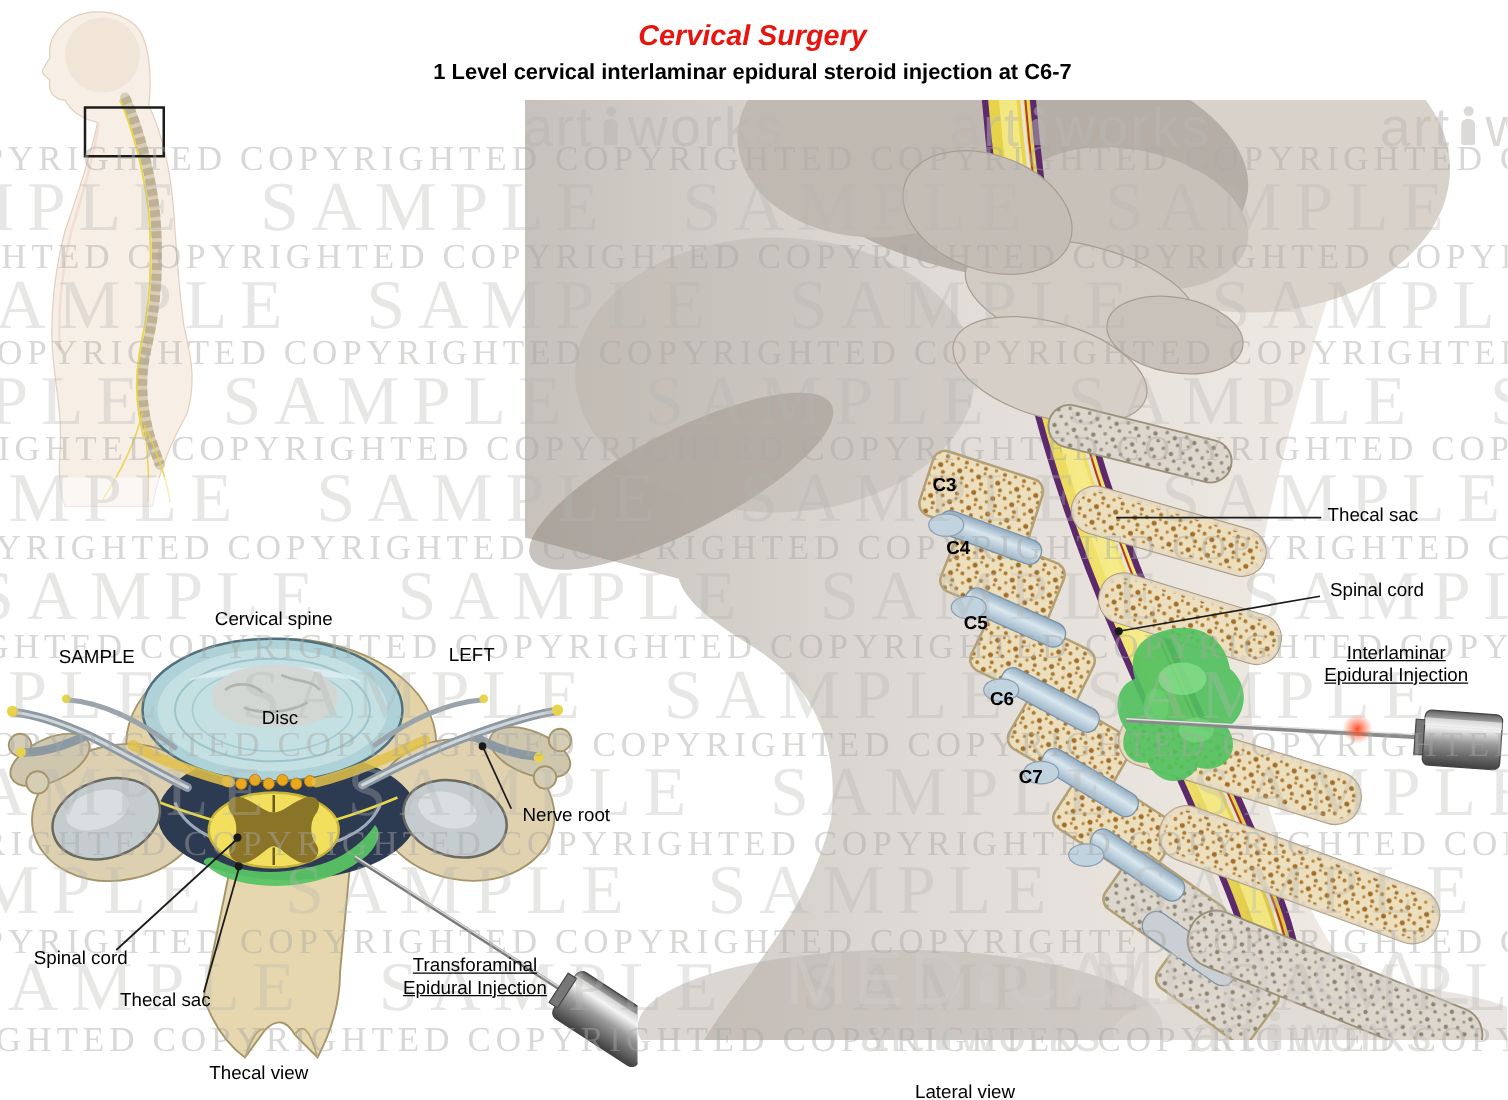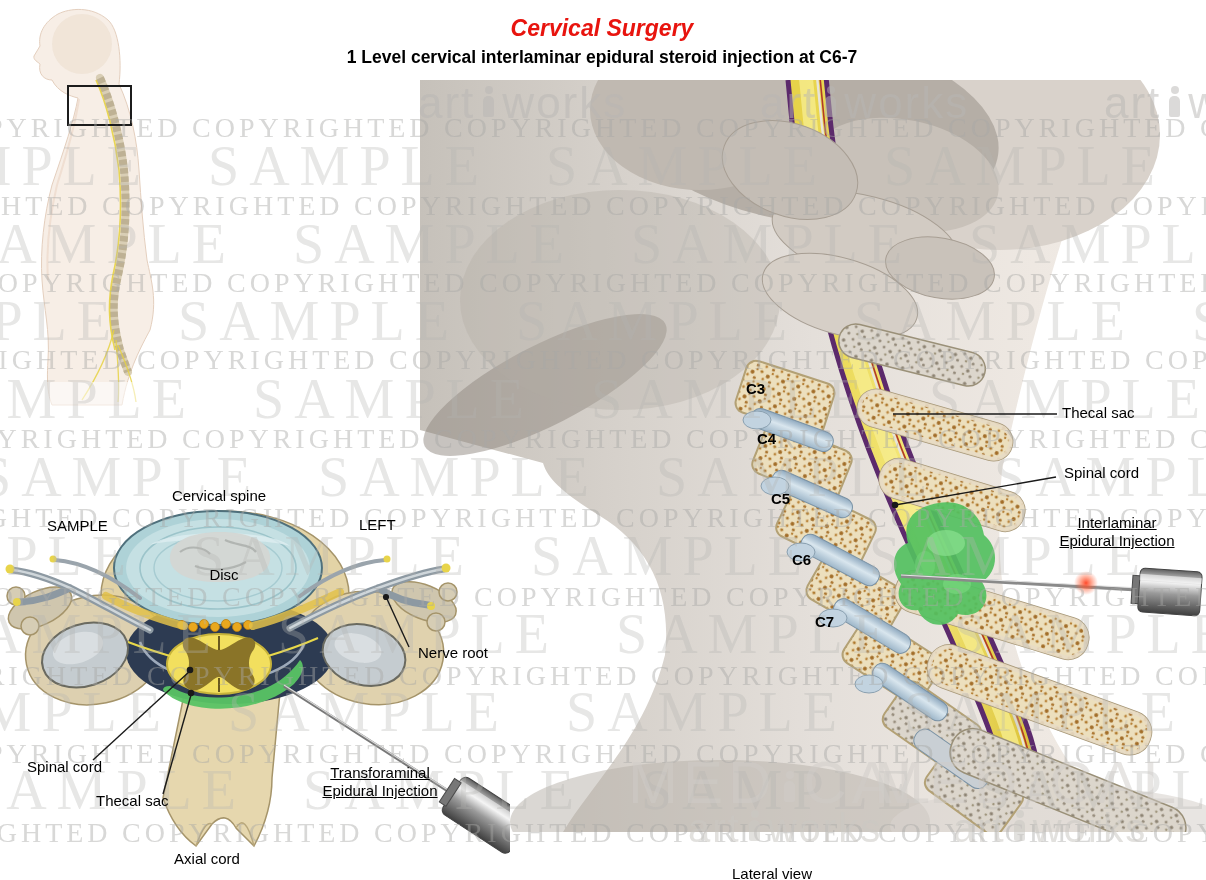--- a/index.html
+++ b/index.html
@@ -416,21 +416,21 @@
   <div class="lbl" style="left:47px;top:517px;">SAMPLE</div>
   <div class="lbl" style="left:359px;top:516px;">LEFT</div>
   <div class="lbl ctr" style="left:224px;top:566px;">Disc</div>
   <div class="lbl" style="left:418px;top:644px;">Nerve root</div>
   <div class="lbl" style="left:27px;top:758px;">Spinal cord</div>
   <div class="lbl" style="left:96px;top:792px;">Thecal sac</div>
   <div class="lbl ctr two-line" style="left:352px;top:764px;margin-left:28px;">
     <div>Transforaminal</div>
     <div>Epidural Injection</div>
   </div>
-  <div class="lbl ctr" style="left:207px;top:850px;">Axial cord</div>
+  <div class="lbl ctr" style="left:207px;top:850px;">Thecal view</div>
 
   <div class="lbl b" style="left:746px;top:380px;">C3</div>
   <div class="lbl b" style="left:757px;top:430px;">C4</div>
   <div class="lbl b" style="left:771px;top:490px;">C5</div>
   <div class="lbl b" style="left:792px;top:551px;">C6</div>
   <div class="lbl b" style="left:815px;top:613px;">C7</div>
   <div class="lbl" style="left:1062px;top:404px;">Thecal sac</div>
   <div class="lbl" style="left:1064px;top:464px;">Spinal cord</div>
   <div class="lbl ctr two-line" style="left:1117px;top:514px;">
     <div>Interlaminar</div>

